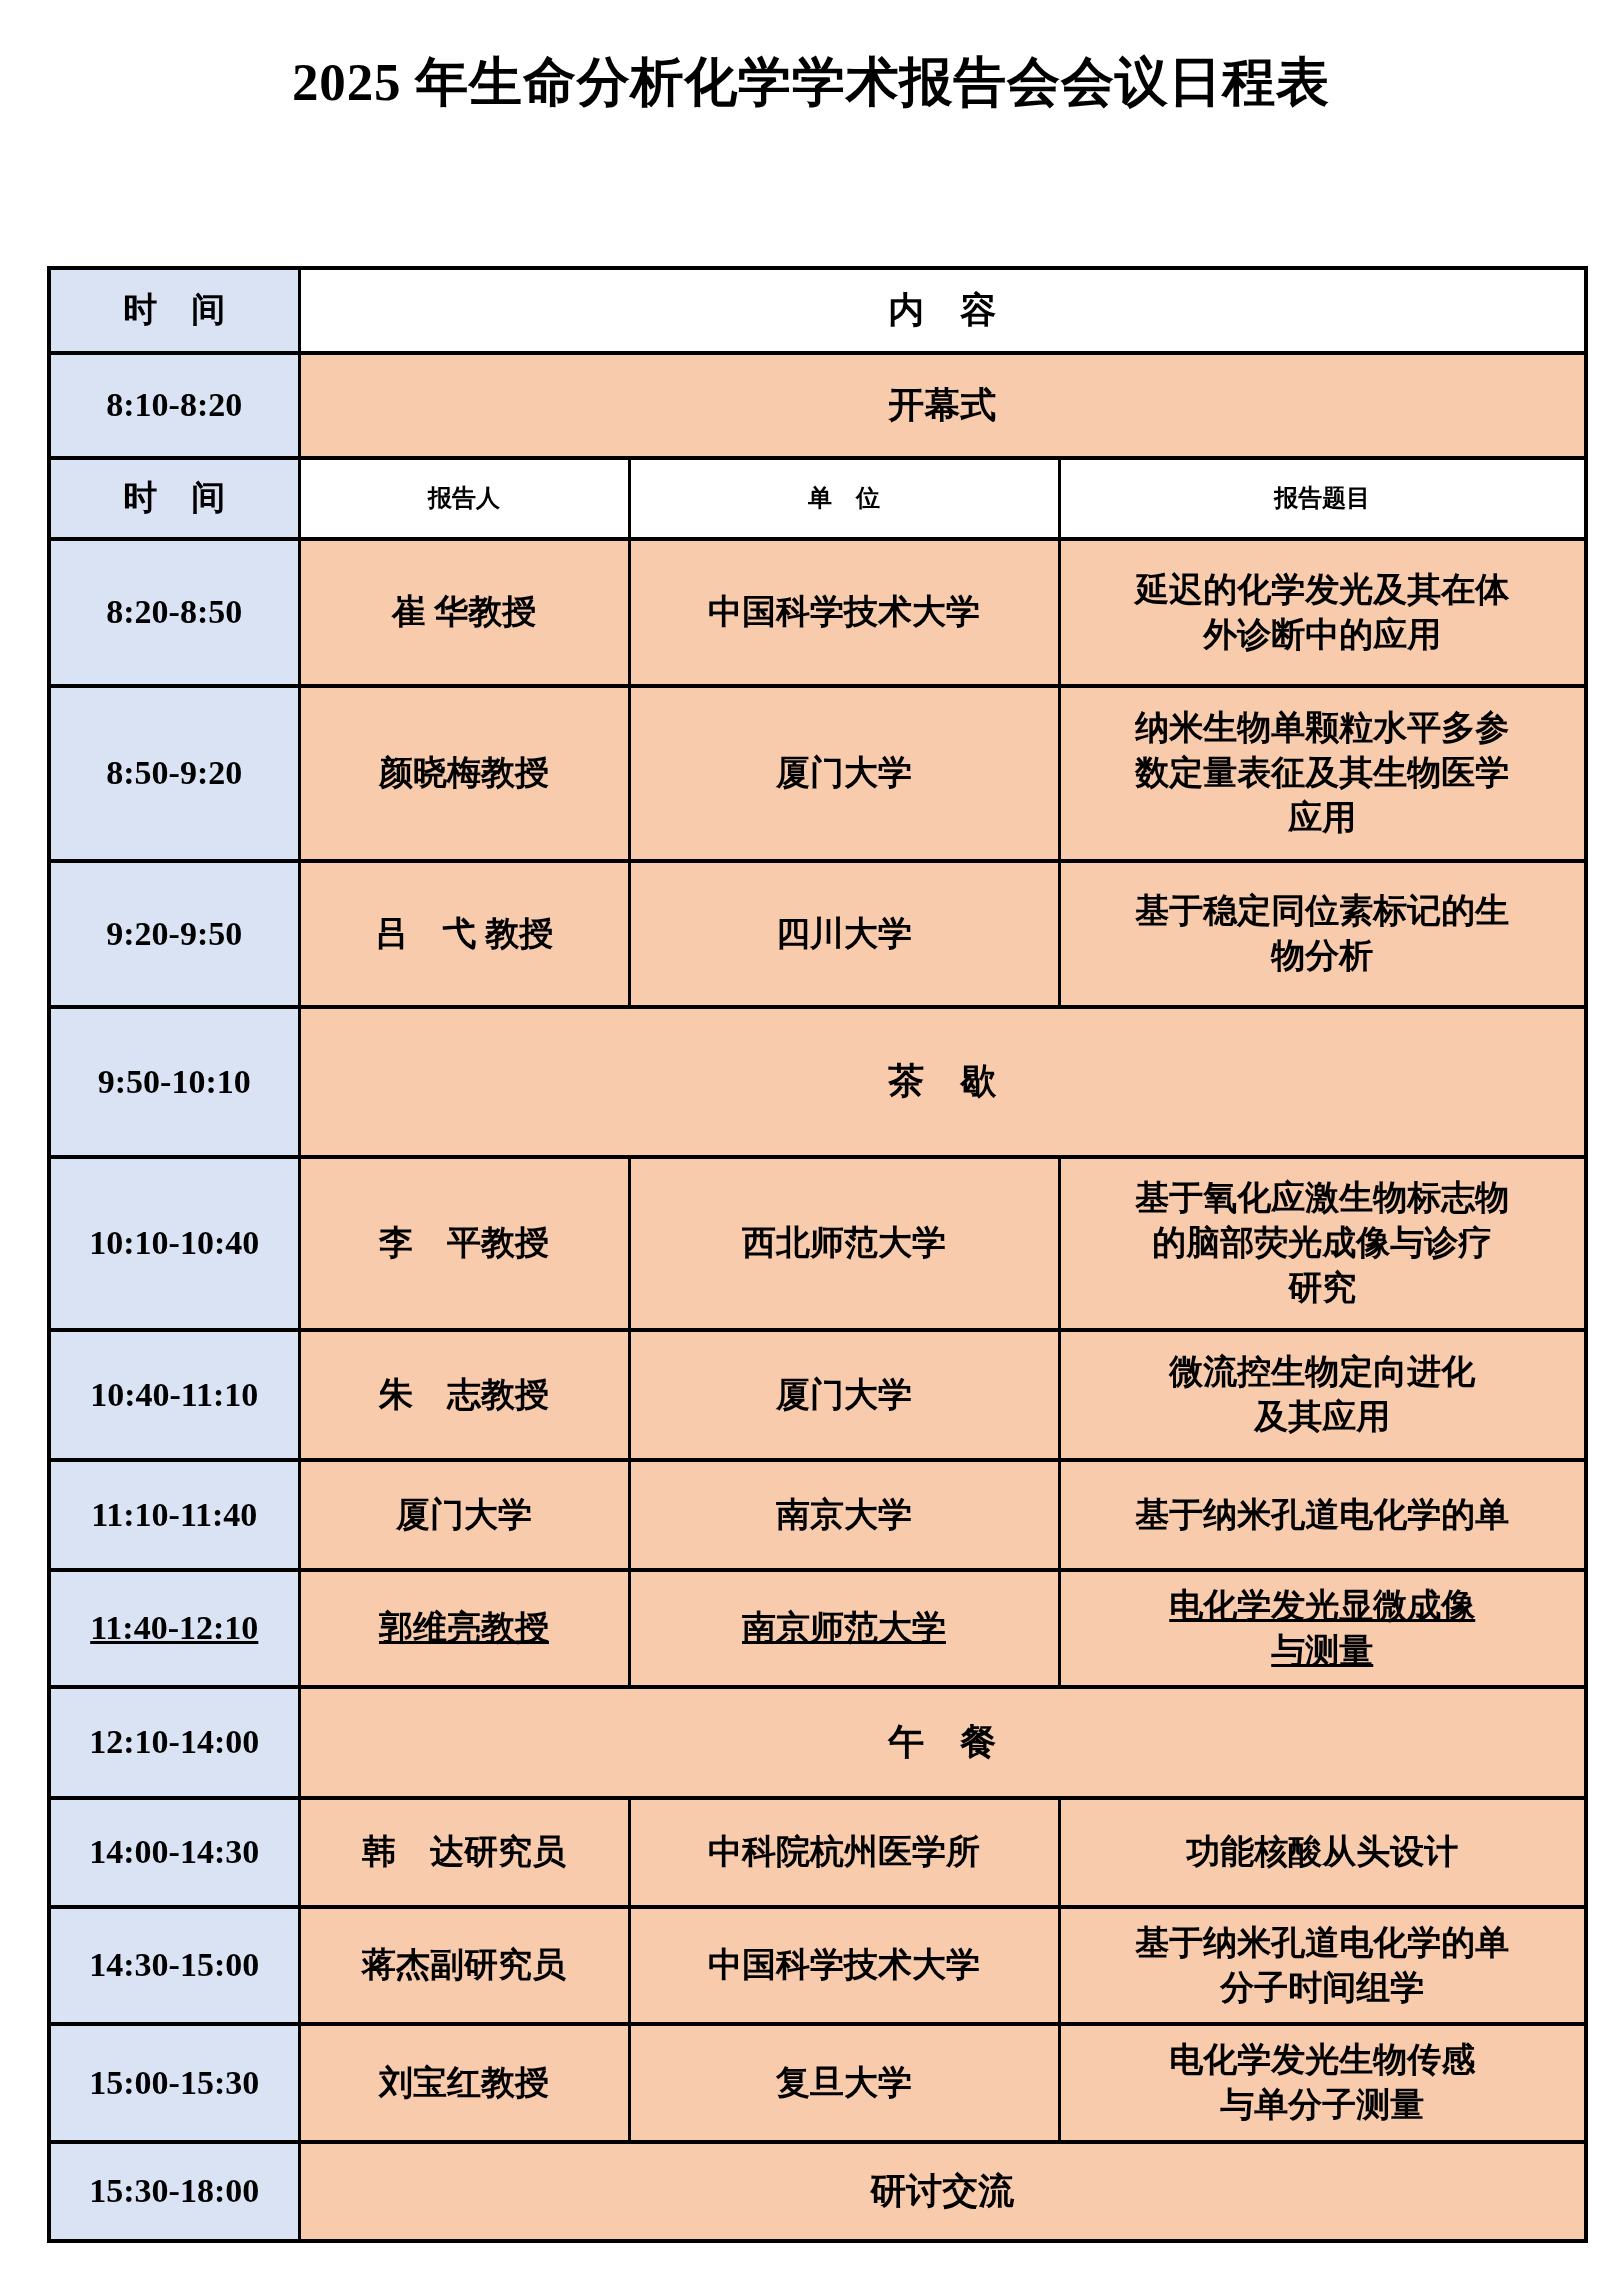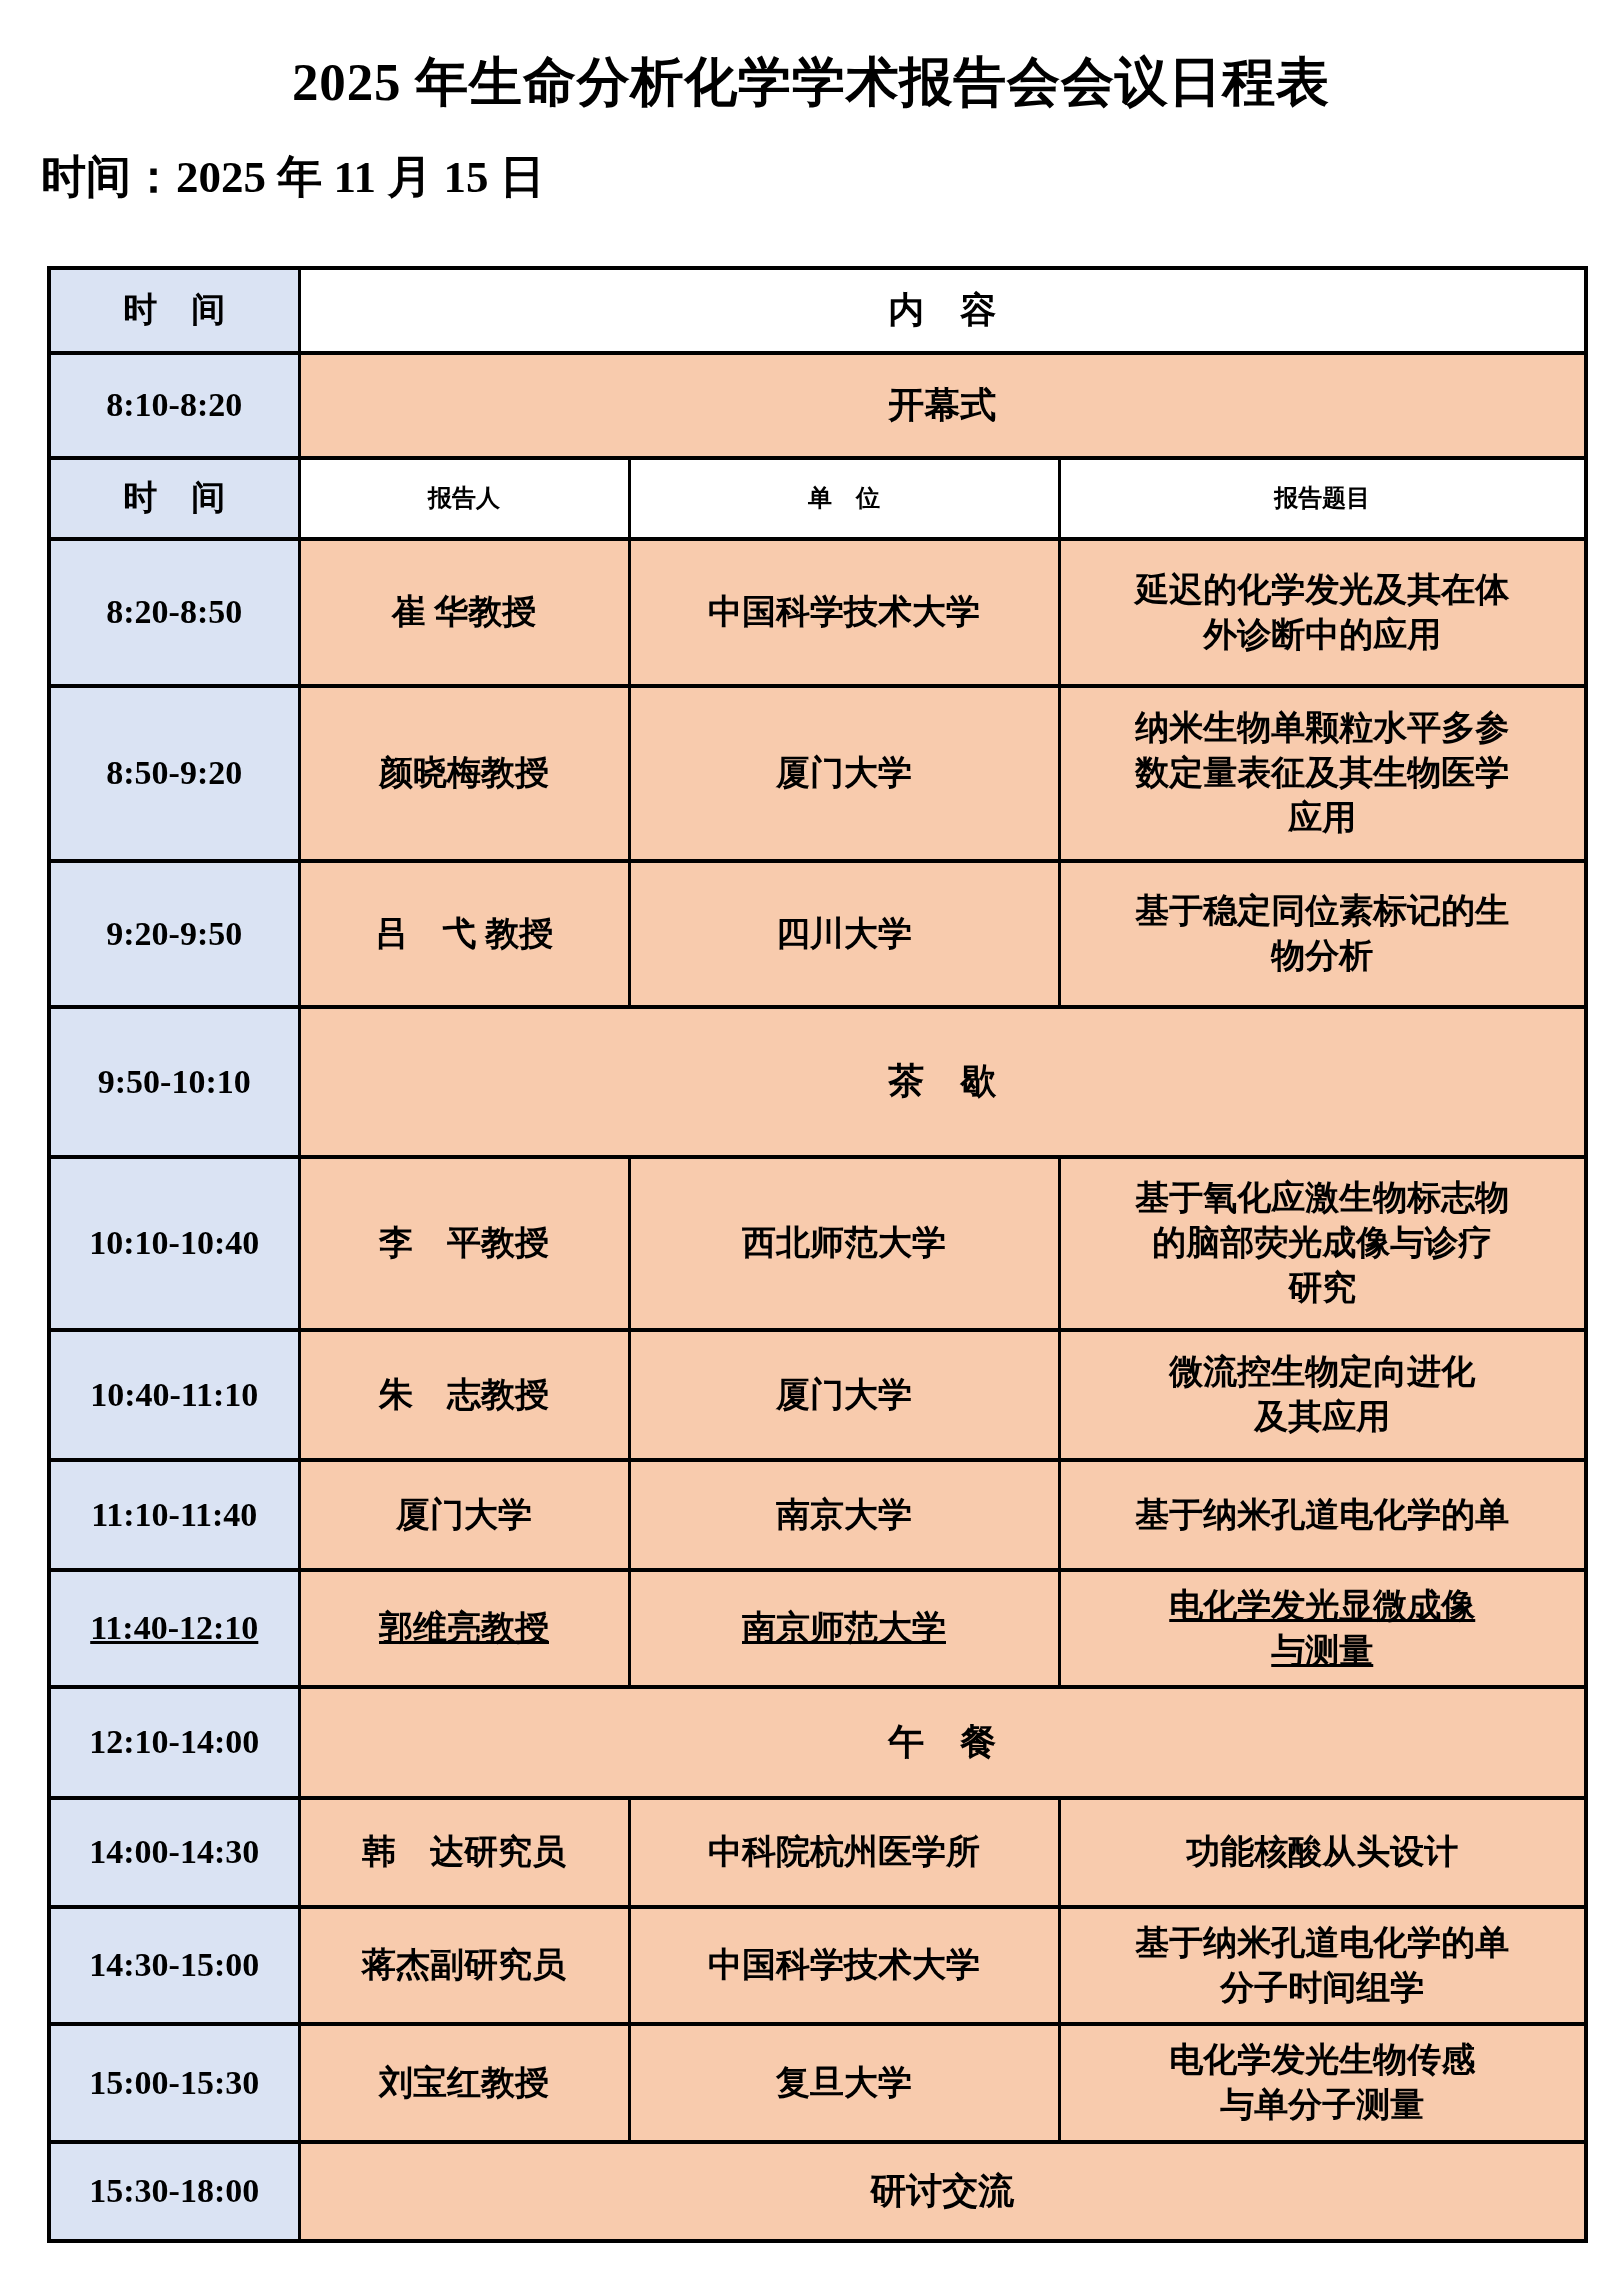--- a/index.html
+++ b/index.html
@@ -39,21 +39,20 @@
   td.peach{background:var(--peach-bg,#f8cbad);}
   td.hdr{background:var(--hdr-bg,#ffffff);font-size:24px;}
   td.big{font-size:36px;}
 </style>
 </head>
 <body>
 
 <div class="doc-title">2025 年生命分析化学学术报告会会议日程表</div>
 
 <div class="doc-subtitle">
-  <span>时间：2025 年 11 月 15 日</span>
 </div>
 
 <table class="schedule">
   <colgroup>
     <col style="width:250px">
     <col style="width:330px">
     <col style="width:430px">
     <col style="width:527px">
   </colgroup>
   <tbody>

